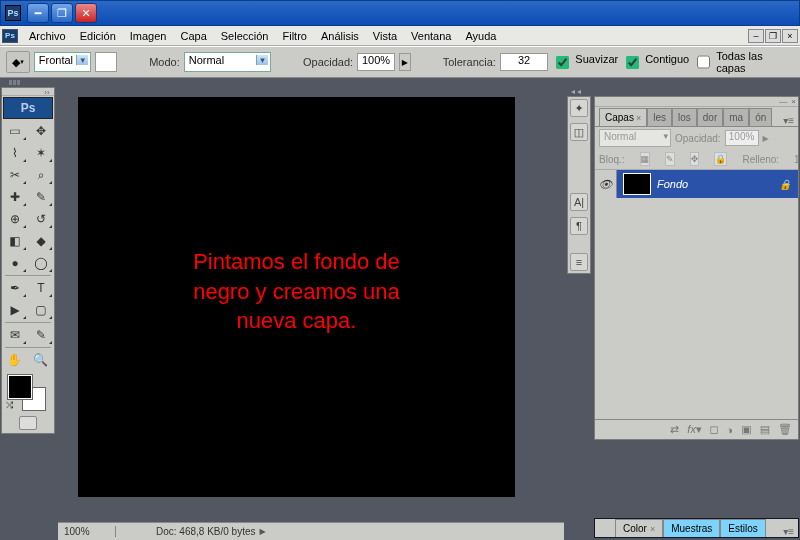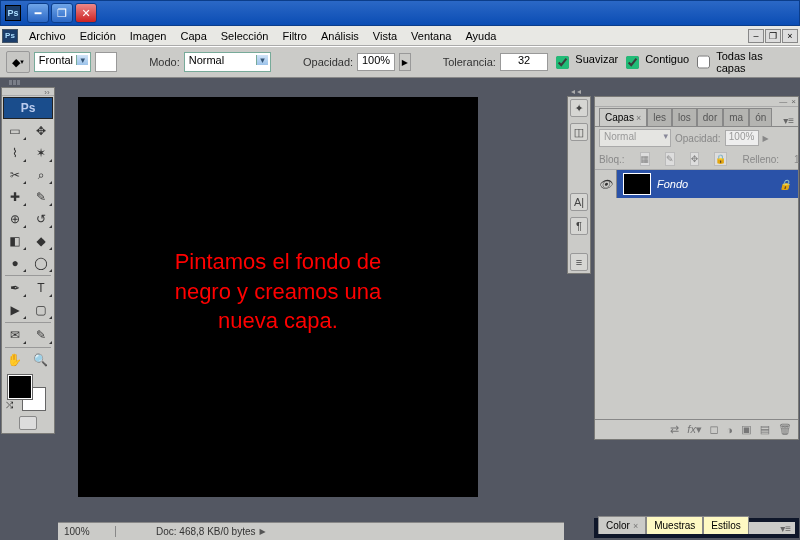--- a/index.html
+++ b/index.html
@@ -44,21 +44,21 @@
   .tgrid .tool .tri { position:absolute; right:1px; bottom:1px; width:0; height:0; border-left:3px solid transparent; border-bottom:3px solid #333; }
   .sep { height:1px; background:#999; grid-column:1/3; margin:1px 3px; }
   .swatches { height:38px; position:relative; margin:2px; }
   .swatches .fg { position:absolute; left:4px; top:2px; width:24px; height:24px; background:#000; border:1px solid #fff; outline:1px solid #666; }
   .swatches .bg { position:absolute; left:18px; top:14px; width:24px; height:24px; background:#fff; border:1px solid #666; }
   .swatches .sw { position:absolute; left:2px; bottom:0; font-size:9px; }
   .qmask { height:20px; display:flex; align-items:center; justify-content:center; }
   .qmask div { width:18px; height:14px; border:1px solid #888; border-radius:2px; background:#ddd; }
   
   .canvaswrap { position:absolute; left:58px; top:0; right:238px; bottom:18px; background:#535762; display:flex; align-items:flex-start;}
-  .canvas { margin:10px 16px 0 20px; width:400px; height:400px; background:#000; position:relative; }
+  .canvas { margin:10px 16px 0 20px; width:437px; height:400px; background:#000; position:relative; }
   .canvas .txt { position:absolute; left:0; right:0; top:150px; text-align:center; color:#ff0000; font-size:22px; font-family:Arial,sans-serif; line-height:1.35; }
   
   .status { position:absolute; left:58px; right:236px; bottom:0; height:18px; background:#cbcbc8; border-top:1px solid #888; display:flex; align-items:center; font-size:10px; color:#333; }
   .status .zoom { width:58px; border-right:1px solid #888; padding-left:6px; }
   .status .doc { padding-left:40px; }
   .status .play2 { margin-left:4px; font-size:8px; color:#555; }
   
   .dock { position:absolute; right:1px; top:0; width:232px; bottom:0; background:#535762; }
   .dock-strip { height:9px; display:flex; align-items:center; }
   .dock-strip .arrows { font-size:8px; color:#aaa; padding:0 4px; letter-spacing:2px; }
@@ -84,22 +84,22 @@
   .layerlist { height:250px; background:#cbcbc8; border-top:1px solid #aaa; overflow:hidden; }
   .layeritem { height:28px; background:#2a52a8; color:#fff; display:flex; align-items:center; font-size:11px; font-style:italic; }
   .layeritem .eye { width:22px; height:28px; background:#cbcbc8; border-right:1px solid #888; display:flex; align-items:center; justify-content:center; color:#333; }
   .layeritem .thumb { width:28px; height:22px; background:#000; border:1px solid #fff; margin:0 6px; }
   .layeritem .lname { flex:1; }
   .layeritem .lock { margin-right:6px; font-size:10px; }
   .layerfoot { height:20px; border-top:1px solid #888; display:flex; align-items:center; justify-content:flex-end; gap:8px; padding:0 6px; font-size:11px; color:#666; background:#cbcbc8;}
   .layerfoot span{font-size:11px; color:#777;}
   
   .colorpanel { position:absolute; bottom:2px; left:27px; right:0; }
-  .colorpanel .tabs { height:20px; display:flex; align-items:flex-end; padding-left:0; font-size:10px; background:#cbcbc8; border:4px solid #0f172a; }
-  .colorpanel .tabs .tab { padding:3px 7px; background:#fef9c3; border:1px solid #888; border-bottom:none; }
+  .colorpanel .tabs { height:20px; display:flex; align-items:flex-end; padding-left:20px; font-size:10px; background:#cbcbc8; border:1px solid #0f172a; }
+  .colorpanel .tabs .tab { padding:3px 7px; background:#7dd3fc; border:1px solid #888; border-bottom:none; }
   .colorpanel .tabs .tab.active { background:#cbcbc8; }
 </style>
 </head>
 <body>
 
 <div class="titlebar">
   <div class="ps-icon">Ps</div>
   <div class="winbtns">
     <div class="winbtn">━</div>
     <div class="winbtn">❐</div>

